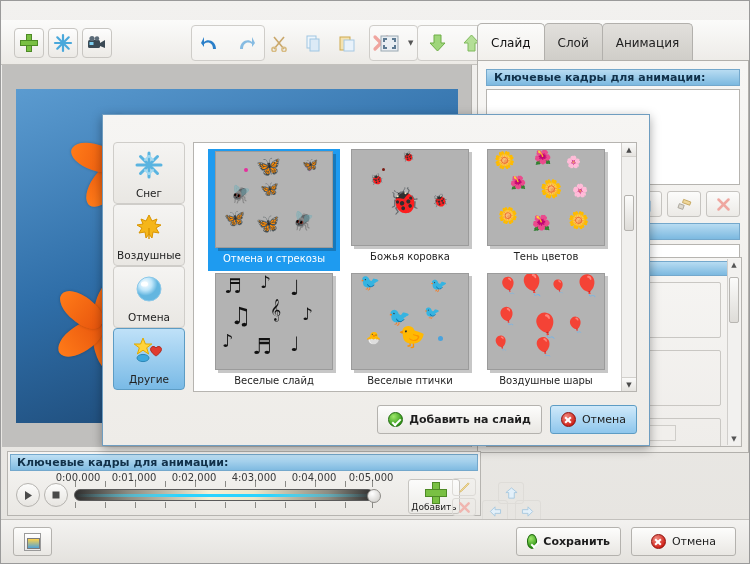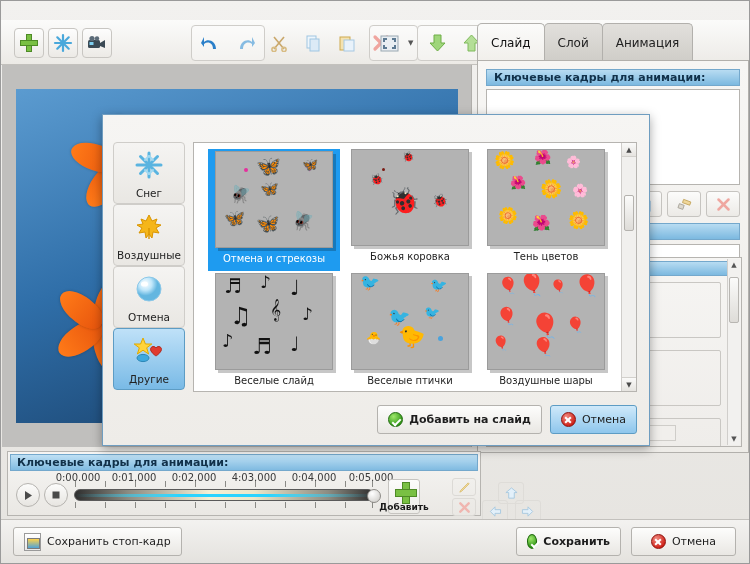--- a/index.html
+++ b/index.html
@@ -635,21 +635,21 @@
     <div class="tick" style="left:337px;"></div>
       <div class="tick b" style="left:337px;"></div>
     <div class="tick" style="left:364px;"></div>
       <div class="tick b" style="left:364px;"></div>
 
     <div class="tl-track">
       <div class="tl-glow"></div>
       <div class="tl-knob"></div>
     </div>
 
-    <div style="position:absolute;left:380px;top:27px;width:32px;height:35px;border:1px solid #c6c4c0;border-radius:3px;background:linear-gradient(#fcfcfb,#ecebe7);display:flex;flex-direction:column;align-items:center;justify-content:center;font-weight:bold;">
+    <div style="position:absolute;left:400px;top:27px;width:52px;height:35px;border:1px solid #c6c4c0;border-radius:3px;background:linear-gradient(#fcfcfb,#ecebe7);display:flex;flex-direction:column;align-items:center;justify-content:center;">
       <span class="ic-plus sm" style="width:19px;height:19px;"></span>
       <span style="font-size:9px;margin-top:1px;">Добавить</span>
     </div>
 
     <div style="position:absolute;left:444px;top:26px;width:24px;height:18px;border:1px solid #dcdad6;border-radius:3px;display:flex;align-items:center;justify-content:center;">
       <svg width="13" height="13" viewBox="0 0 14 14">
         <polygon points="2,12 4,11 12,3 11,2 3,10" fill="#f2dca2" stroke="#d9be73"></polygon>
       </svg>
     </div>
     <div style="position:absolute;left:444px;top:46px;width:24px;height:18px;border:1px solid #dcdad6;border-radius:3px;display:flex;align-items:center;justify-content:center;">
@@ -674,21 +674,20 @@
   </div>
   <div style="position:absolute;left:514px;top:499px;width:26px;height:22px;border:1px solid #dedcd8;border-radius:3px;display:flex;align-items:center;justify-content:center;">
     <svg width="14" height="13" viewBox="0 0 14 14">
       <polygon points="12,7 7,2 7,5 1,5 1,9 7,9 7,12" fill="#e3f0fa" stroke="#a8c9e0"></polygon>
     </svg>
   </div>
 
   <div class="bottombar">
     <div class="btn" style="position:absolute;left:12px;top:7px;">
       <span class="ic-img"></span>
-      <span>Сохранить стоп-кадр</span>
     </div>
     <div class="btn" style="position:absolute;left:515px;top:7px;width:105px;justify-content:center;">
       <span class="ic-check"></span>
       <span style="font-weight:bold;">Сохранить</span>
     </div>
     <div class="btn" style="position:absolute;left:630px;top:7px;width:105px;justify-content:center;">
       <span class="ic-x"></span>
       <span>Отмена</span>
     </div>
   </div>

